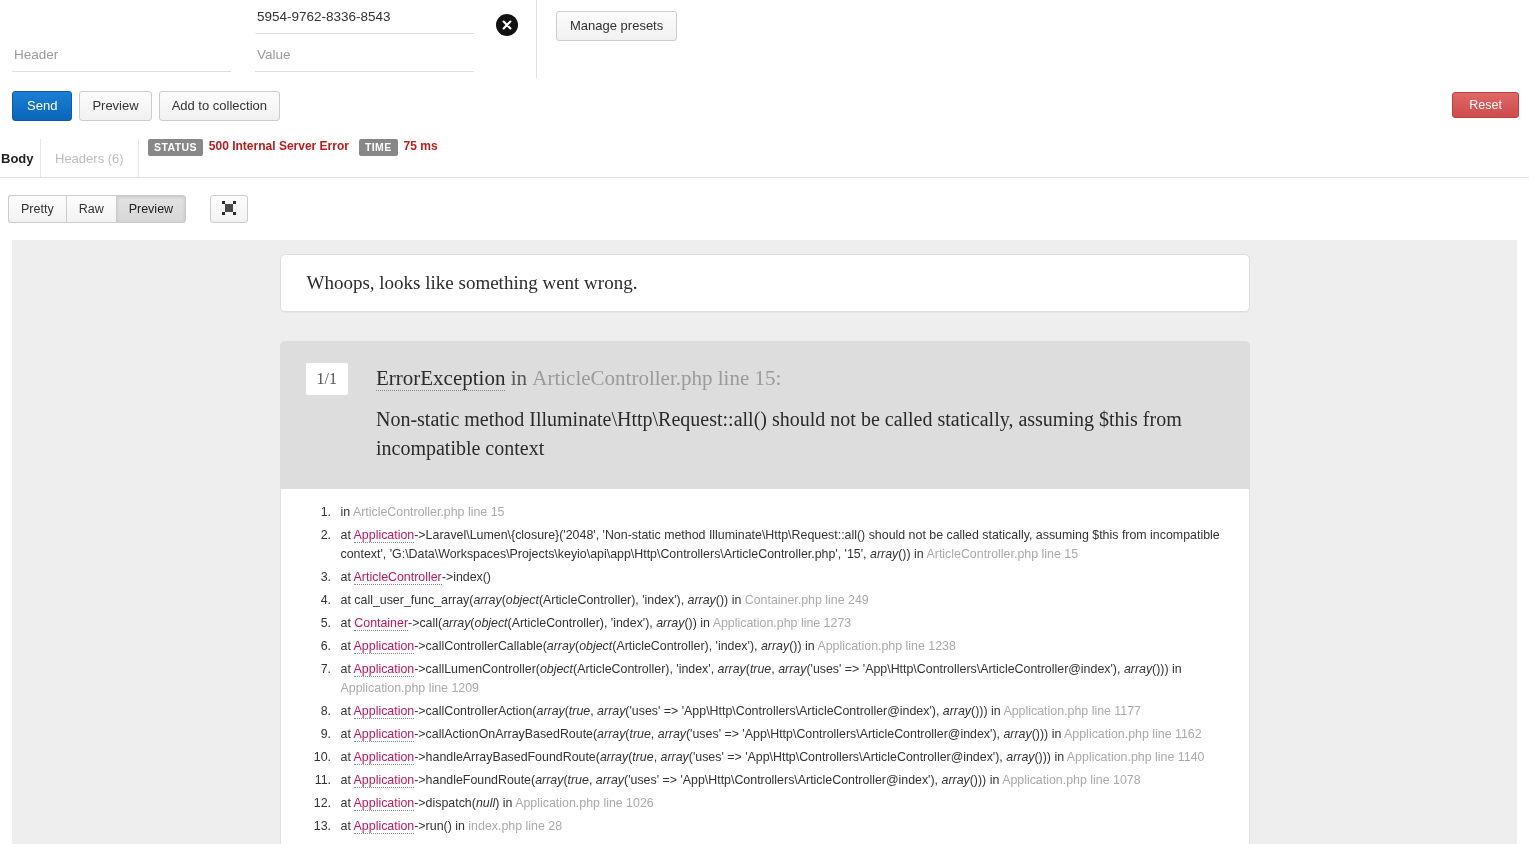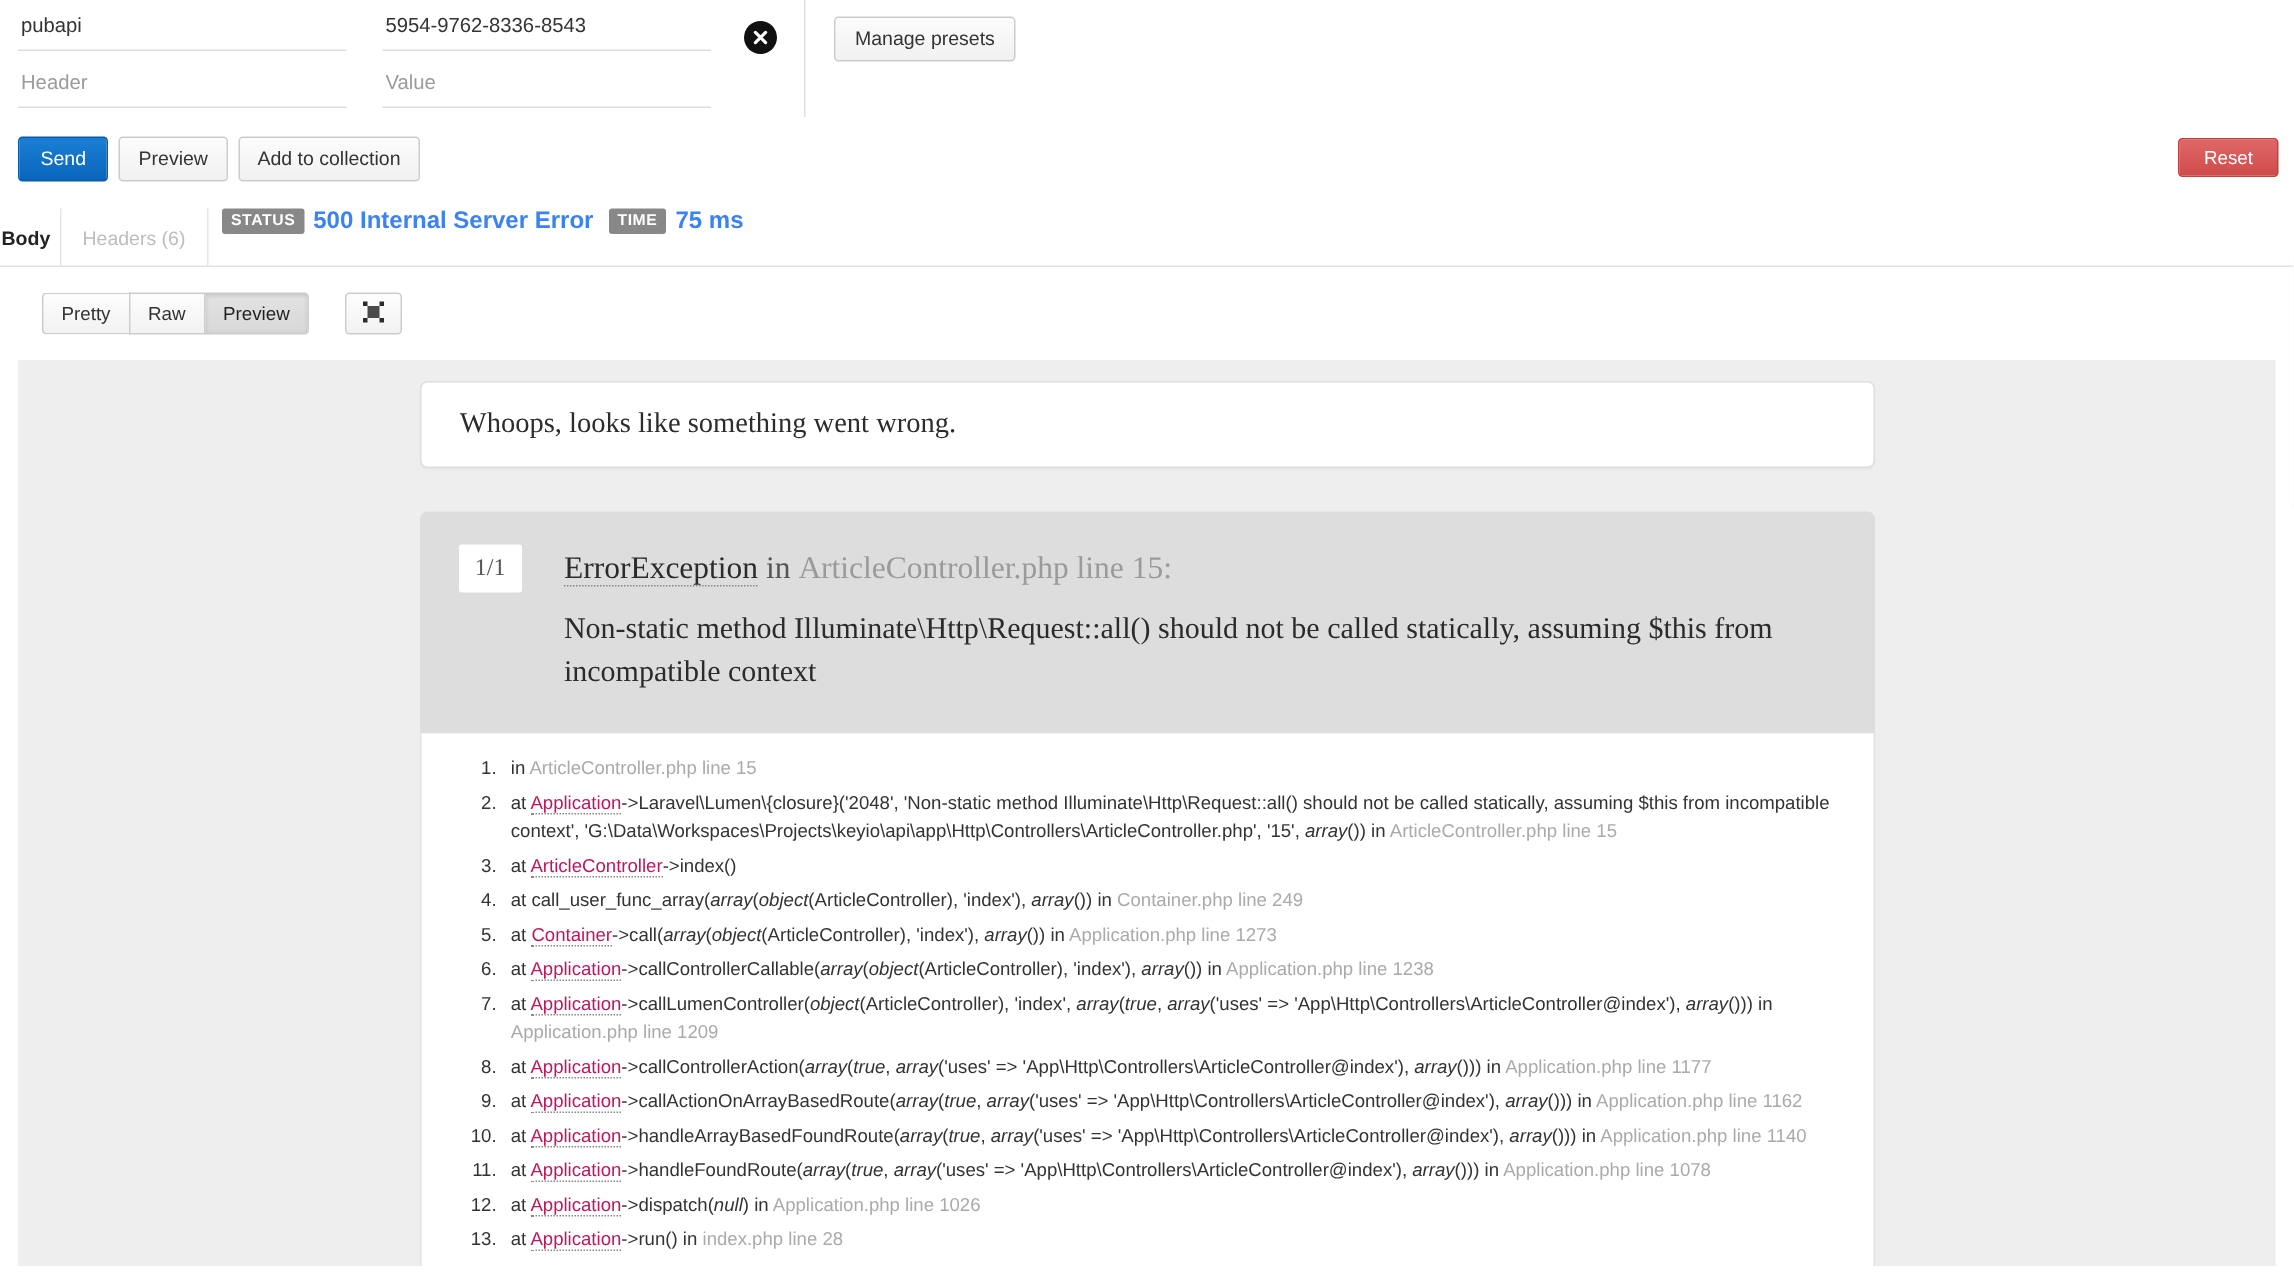--- a/index.html
+++ b/index.html
@@ -165,31 +165,31 @@
     background: #888;
     color: #fff;
     font-size: 10.5px;
     font-weight: bold;
     letter-spacing: .4px;
     padding: 3px 6px;
     border-radius: 2px;
     line-height: 11px;
   }
   .meta-val {
-    font-size: 16px;
+    font-size: 12px;
     font-weight: bold;
-    color: #3b82f6;
+    color: #b91c1c;
     margin-right: 4px;
   }
 
   
   .view-row {
     position: absolute;
     top: 195px;
-    left: 28px;
+    left: 8px;
     display: flex;
     align-items: center;
     gap: 24px;
   }
   .seg-group { display: flex; }
   .seg {
     font-family: "Liberation Sans", sans-serif;
     font-size: 12.5px;
     color: #333;
     background: linear-gradient(to bottom,#fdfdfd 0%, #f2f2f2 100%);
@@ -305,23 +305,20 @@
   .tr-kw { color: #333; }
   .tr-cls { border-bottom: 1px dotted #888; color: #be185d; }
   .tr-file { color: #aaaaaa; }
   .tr-em { font-style: italic; }
 </style>
 </head>
 <body>
 
 <div class="req-bar">
 
-  <div class="kv-row" style="top:6px; left:12px;">
-    <input class="kv-input key-input" value="pubapi" style="">
-  </div>
   <div class="kv-row" style="top:6px; left:255px;">
     <input class="kv-input val-input" value="5954-9762-8336-8543" style="">
   </div>
 
   <button class="clear-btn" style="top:14px; left:496px;">
     <span>
       <svg width="14" height="14" viewBox="0 0 14 14" aria-hidden="true">
         <path d="M3.6 3.6 L10.4 10.4 M10.4 3.6 L3.6 10.4" stroke="#ffffff" stroke-width="2.1" stroke-linecap="round"></path>
       </svg>
     </span>

